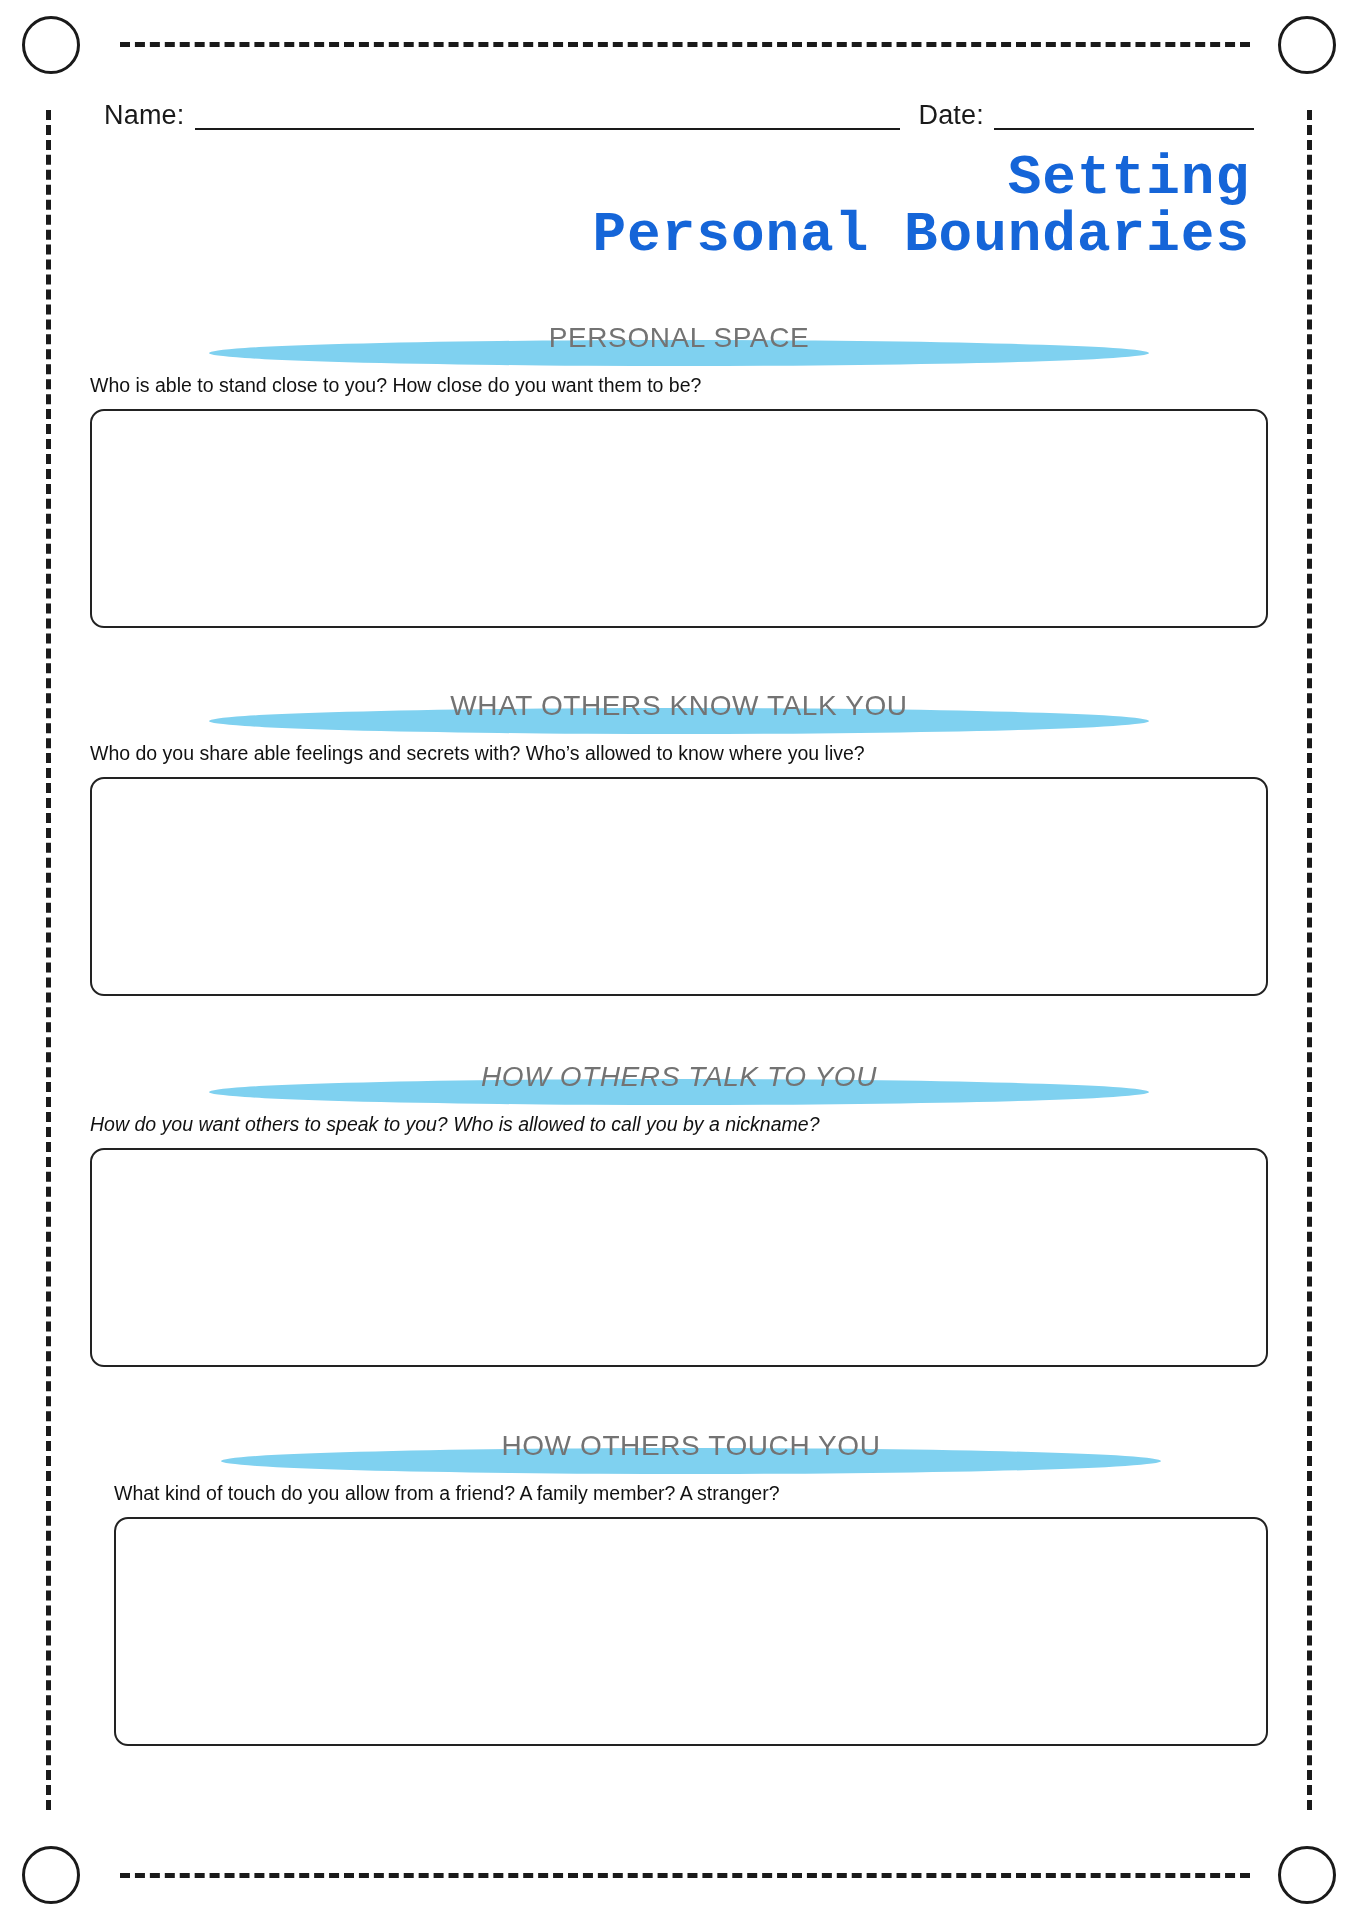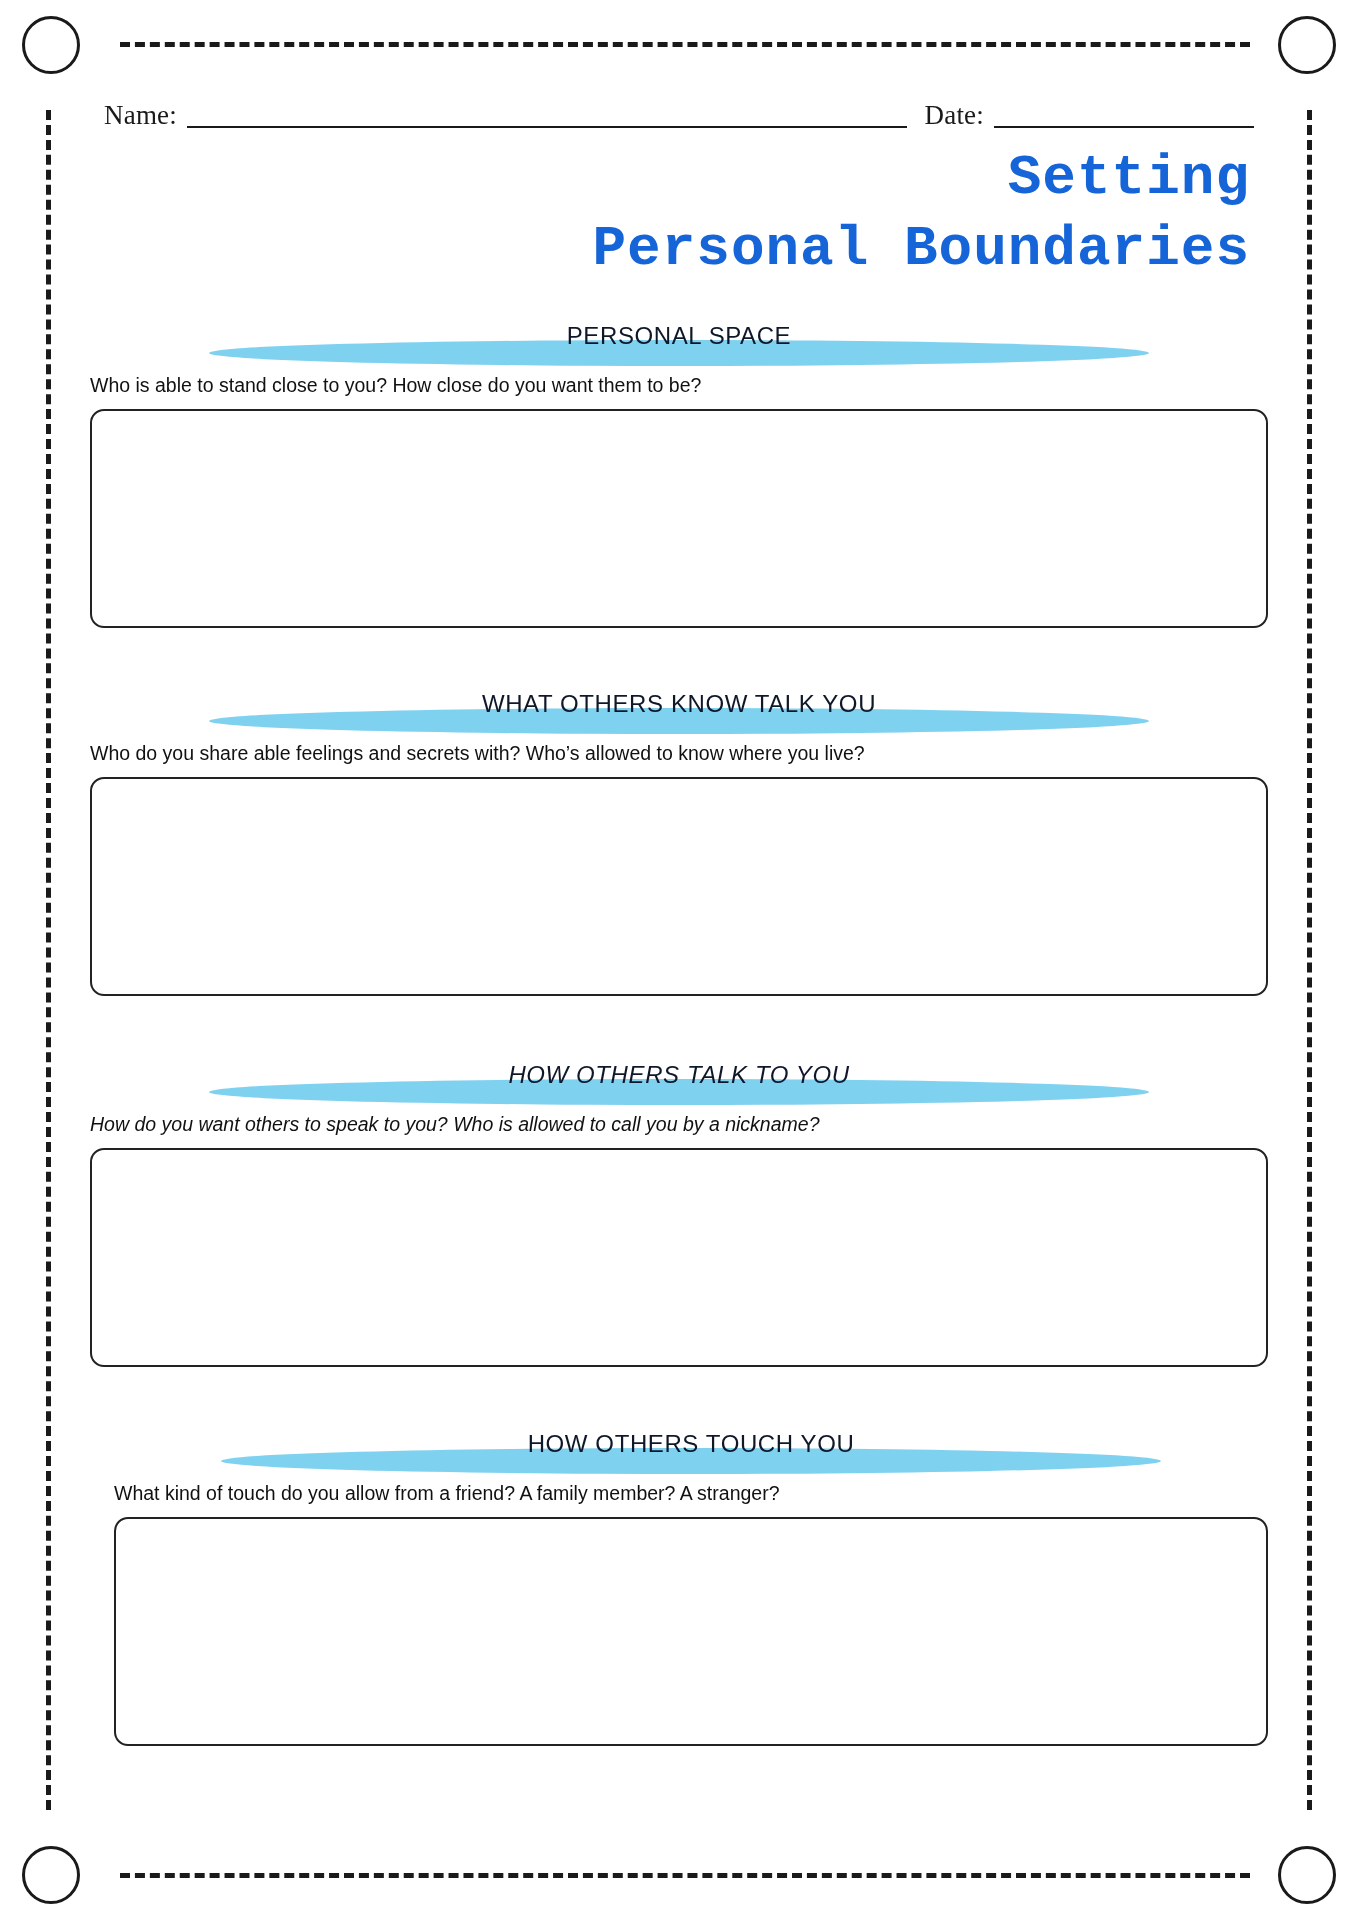--- a/index.html
+++ b/index.html
@@ -69,42 +69,42 @@
   .meta-line {
     flex: 1 1 auto;
     border-bottom: 2px solid #1a1a1a;
     height: 26px;
     margin: 0 6px 0 10px;
   }
   .meta-line.date-line {
     flex: 0 0 260px;
     margin-right: 0;
   }
-  .meta-group { display: flex; align-items: flex-start; flex: 1 1 auto; font-family: Liberation Serif, serif; }
+  .meta-group { display: flex; align-items: center; flex: 1 1 auto; }
   .meta-group.date { flex: 0 0 auto; margin-left: 12px; }
 
   
   .title-block {
     position: absolute;
     top: 150px;
     right: 108px;
     text-align: right;
     color: #1565d8;
     font-family: Liberation Mono, monospace;
     font-weight: bold;
     line-height: 1.02;
   }
   .title-1 {
     font-size: 56px;
     letter-spacing: 1px;
   }
   .title-2 {
     font-size: 56px;
     letter-spacing: 1px;
-    margin-top: 14px;
+    margin-top: 0;
   }
 
   
   .section { position: absolute; left: 90px; right: 90px; }
   .sec-head {
     position: relative;
     height: 46px;
     text-align: center;
   }
   .highlight {
@@ -115,23 +115,23 @@
     width: 940px;
     height: 26px;
     background: #7fd1f0;
     border-radius: 50%;
     z-index: 0;
   }
   .sec-title {
     position: relative;
     z-index: 1;
     display: inline-block;
-    font-size: 24px;
+    font-size: 28px;
     letter-spacing: 0.6px;
-    color: #0f172a;
+    color: #737373;
     background: transparent;
   }
   .sec-sub {
     text-align: left;
     font-size: 19.5px;
     color: #111;
     margin-top: 6px;
   }
   .answer-box {
     margin-top: 12px;

